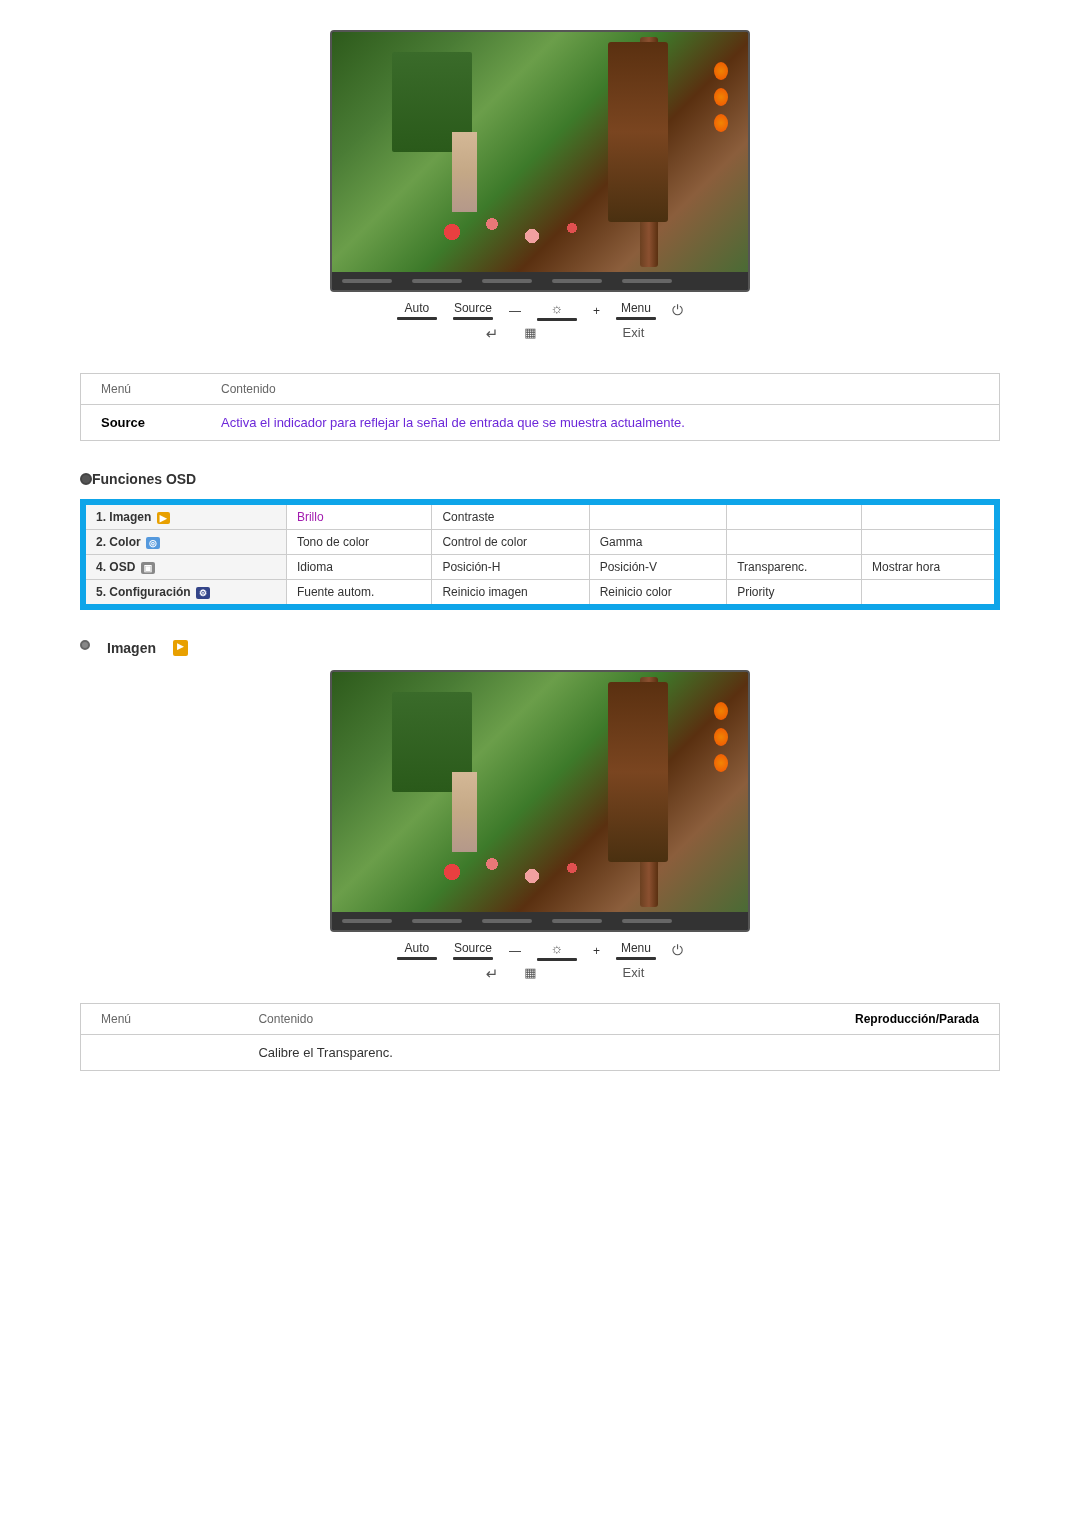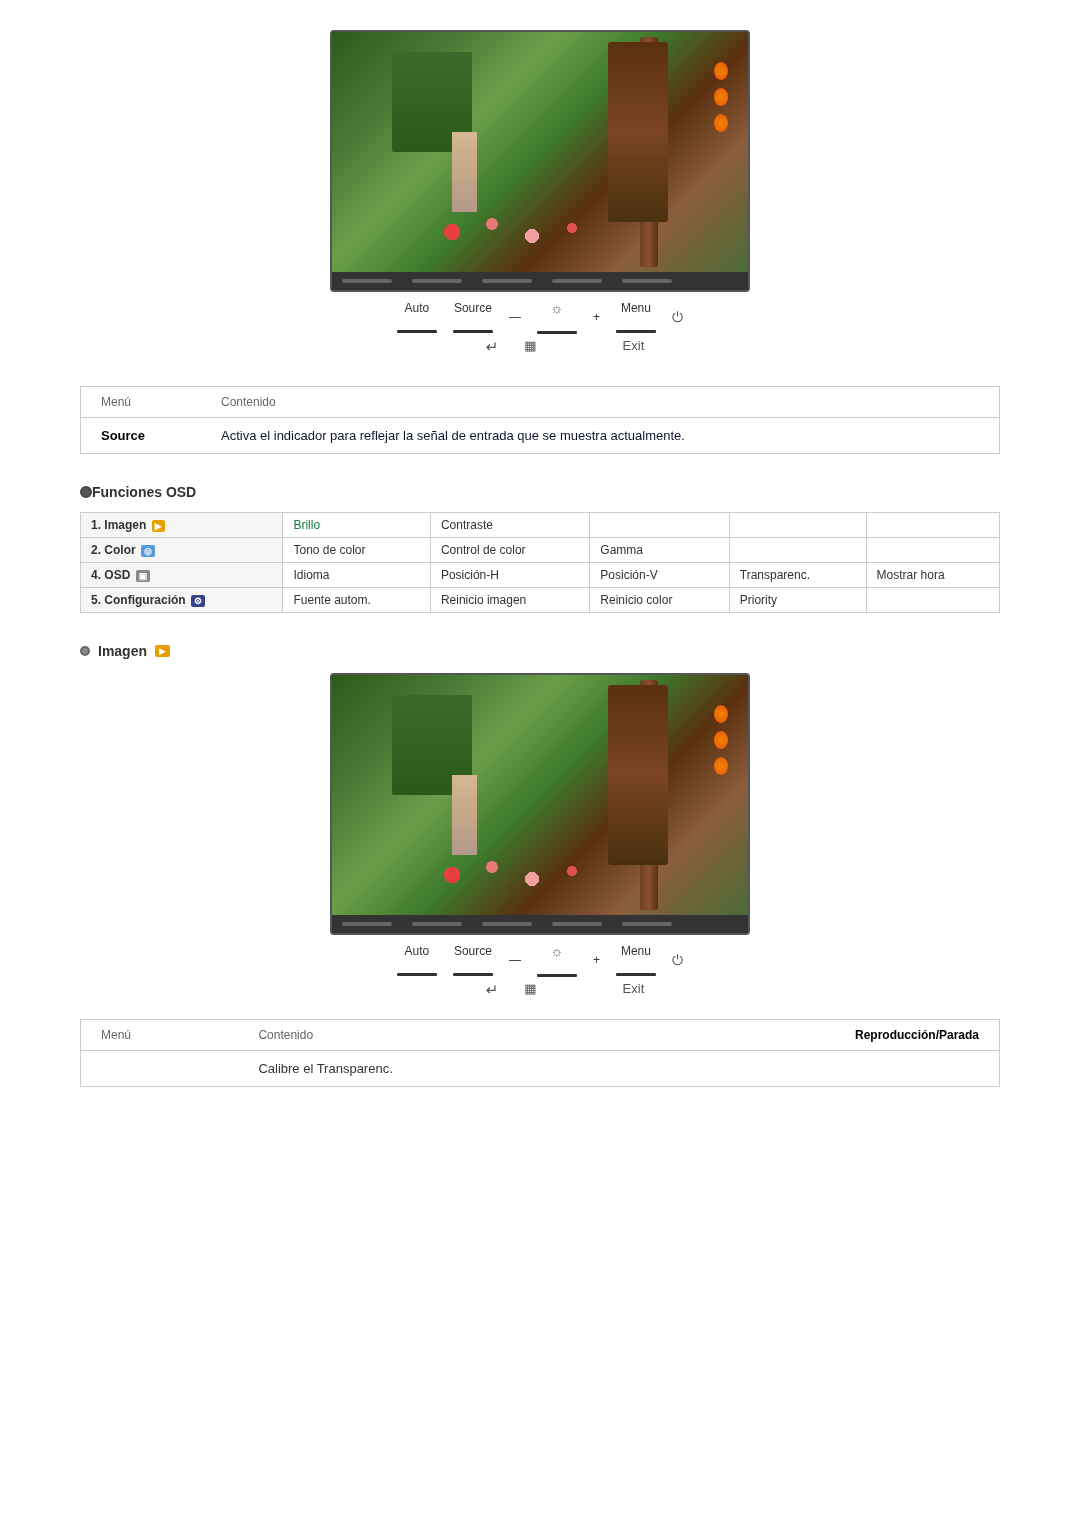--- a/index.html
+++ b/index.html
@@ -118,21 +118,21 @@
       display: inline-flex;
       align-items: center;
       justify-content: center;
       font-size: 14px;
       color: #555;
     }
     .btn-line-group {
       display: flex;
       flex-direction: column;
       align-items: center;
-      gap: 15px;
+      gap: 2px;
     }
     .btn-underline {
       width: 40px;
       height: 3px;
       background: #333;
       border-radius: 1px;
     }
     .btn-sub-icons {
       display: flex;
       gap: 16px;
@@ -165,21 +165,21 @@
     .info-table td {
       padding: 10px 20px;
       vertical-align: top;
     }
     .info-table td:first-child {
       font-weight: bold;
       width: 120px;
       color: #000;
     }
     .info-table td:last-child {
-      color: #0f172a;
+      color: #6d28d9;
     }
 
     
     .osd-section {
       margin-bottom: 30px;
     }
     .osd-title-row {
       display: flex;
       align-items: center;
       margin-bottom: 12px;
@@ -193,21 +193,21 @@
     .osd-title {
       font-size: 14px;
       font-weight: bold;
       color: #333;
     }
 
     
     .osd-grid {
       width: 100%;
       border-collapse: collapse;
-      border: 1px solid #0ea5e9;
+      border: 6px solid #0ea5e9;
     }
     .osd-grid td {
       border: 1px solid #ccc;
       padding: 5px 10px;
       font-size: 12px;
       vertical-align: middle;
     }
     .osd-grid td:first-child {
       font-weight: bold;
       background: #f5f5f5;
@@ -229,32 +229,31 @@
     .menu-icon-badge.green {
       background: #559944;
     }
     .menu-icon-badge.gray {
       background: #888;
     }
     .menu-icon-badge.darkblue {
       background: #334488;
     }
     .link-text {
-      color: #15803d;
+      color: #a21caf;
       text-decoration: none;
     }
 
     
     .imagen-section {
       margin-top: 20px;
     }
     .imagen-title-row {
       display: flex;
-      align-items: center;
-      gap: 8px;
+      gap: 17px;
       margin-bottom: 14px;
     }
     .circle-dot-small {
       width: 10px; height: 10px;
       background: #888;
       border-radius: 50%;
       border: 2px solid #666;
     }
     .imagen-title {
       font-size: 14px;

